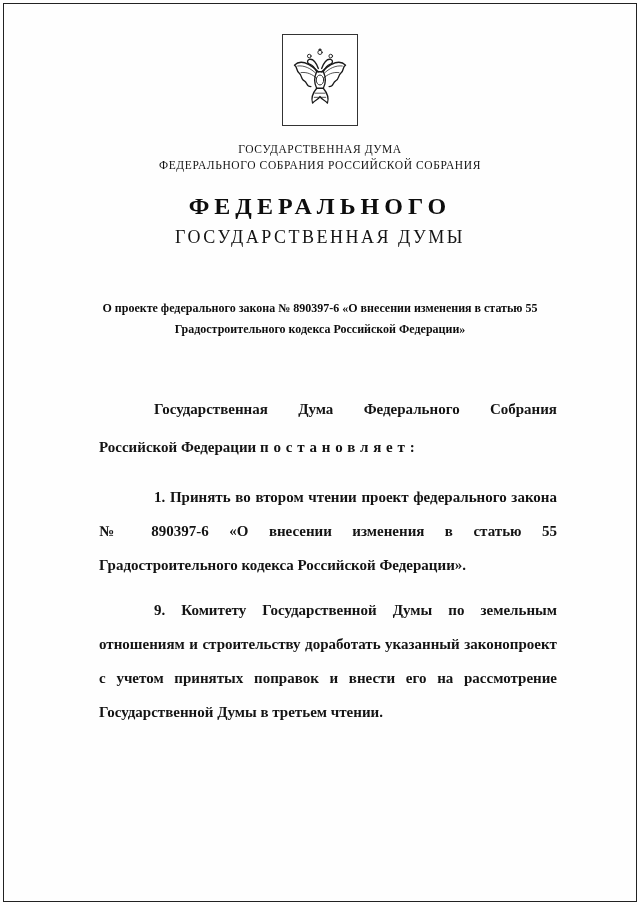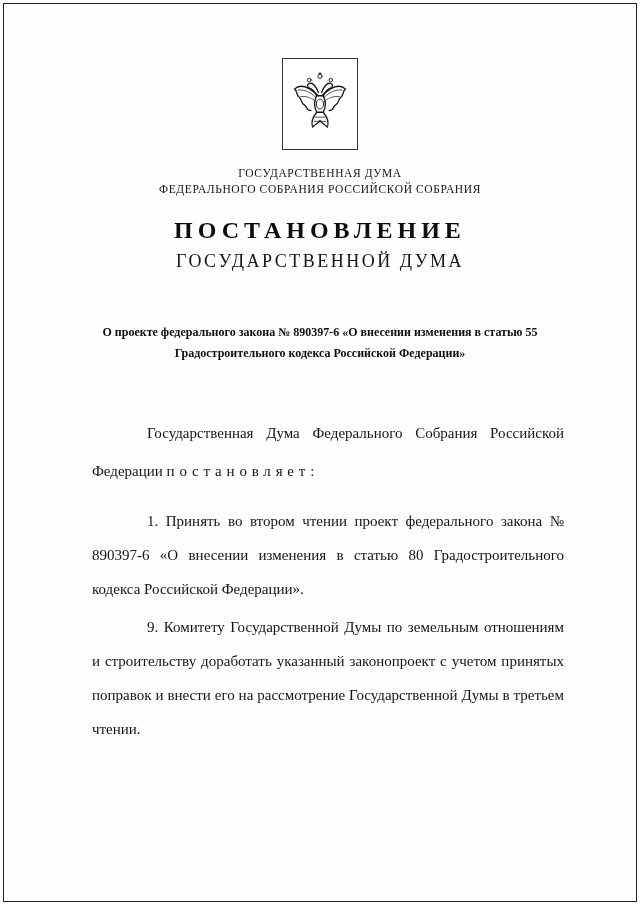--- a/index.html
+++ b/index.html
@@ -14,21 +14,21 @@
     overflow: hidden;
   }
   .border-frame {
     position: absolute;
     inset: 3px;
     border: 1.4px solid #222;
     pointer-events: none;
   }
   .content {
     position: relative;
-    padding-top: 58px;
+    padding-top: 34px;
   }
   .emblem-box {
     width: 74px;
     height: 90px;
     margin: 0 auto;
     border: 1.2px solid #333;
     display: flex;
     align-items: center;
     justify-content: center;
     background: #fff;
@@ -64,24 +64,25 @@
     font-size: 12px;
     line-height: 21px;
     color: #0d0d0d;
   }
   .body-text {
     margin: 50px 72px 0 88px;
     font-size: 15px;
     color: #141414;
   }
   .body-text p {
-    margin: 4px;
+    margin: 11px;
     text-align: justify;
     text-align-last: left;
     text-indent: 55px;
+    font-weight: bold;
   }
   .intro { line-height: 38px; }
   .item  { line-height: 34px; }
   .item-first { margin-top: 14px !important; }
   .spaced {
     letter-spacing: 0.32em;
   }
   
   .emblem-box svg { display: block; }
 </style>
@@ -122,25 +123,25 @@
           </g>
         </svg>
       </span>
     </div>
 
     <div class="header-block">
       <div>ГОСУДАРСТВЕННАЯ ДУМА</div>
       <div>ФЕДЕРАЛЬНОГО СОБРАНИЯ РОССИЙСКОЙ СОБРАНИЯ</div>
     </div>
 
-    <div class="doc-type">ПОСТАНОВЛЕНИЕ</div>
-    <div class="doc-org">ГОСУДАРСТВЕННОЙ  ДУМА</div>
+    <div class="doc-type">ФЕДЕРАЛЬНОГО</div>
+    <div class="doc-org">ГОСУДАРСТВЕННАЯ  ДУМЫ</div>
 
     <div class="subject">О проекте федерального закона № 890397-6 «О внесении изменения в статью 55 Градостроительного кодекса Российской Федерации»</div>
 
     <div class="body-text">
       <p class="intro"><span>Государственная Дума Федерального Собрания Российской Федерации</span> <span class="spaced">постановляет:</span></p>
-      <p class="item item-first">1. Принять во втором чтении проект федерального закона № 890397-6 «О внесении изменения в статью 80 Градостроительного кодекса Российской Федерации».</p>
+      <p class="item item-first">1. Принять во втором чтении проект федерального закона № 890397-6 «О внесении изменения в статью 55 Градостроительного кодекса Российской Федерации».</p>
       <p class="item">9. Комитету Государственной Думы по земельным отношениям и строительству доработать указанный законопроект с учетом принятых поправок и внести его на рассмотрение Государственной Думы в третьем чтении.</p>
     </div>
 
   </div>
 </div>
 
 </body></html>

